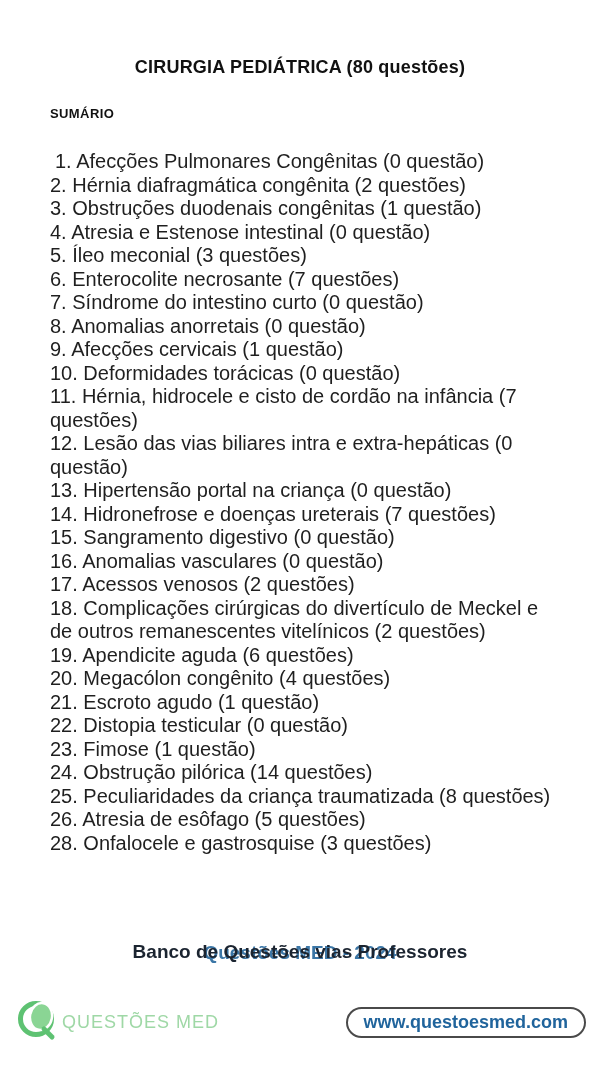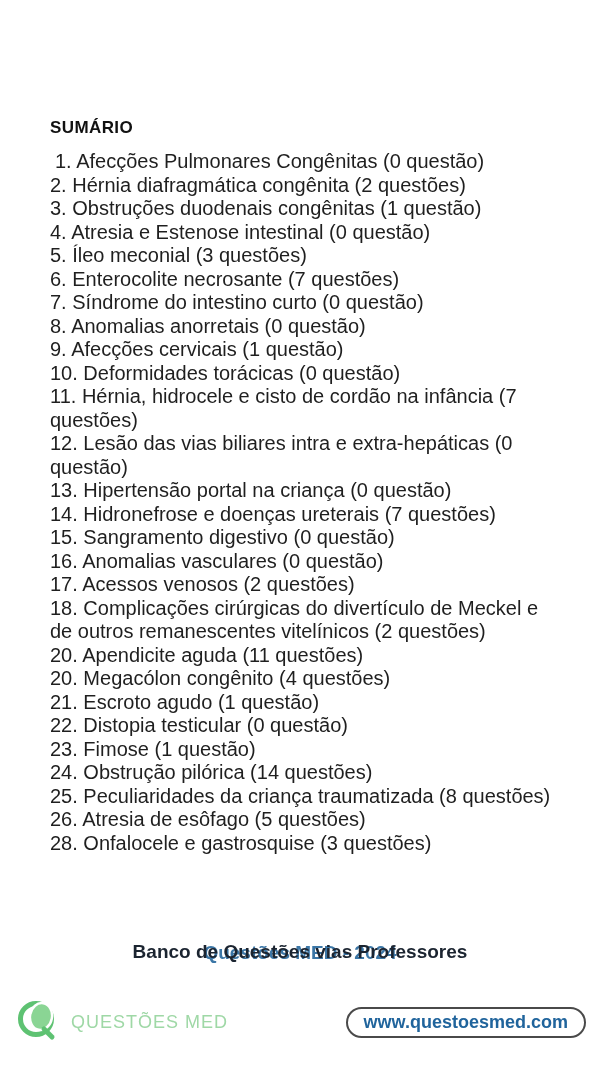--- a/index.html
+++ b/index.html
@@ -24,25 +24,24 @@
     text-align: center;
     font-size: 18px;
     font-weight: bold;
     letter-spacing: 0.2px;
     color: #111111;
   }
   .sumario {
     position: absolute;
     top: 106px;
     left: 50px;
-    font-size: 17px;
+    font-size: 13px;
     font-weight: bold;
     letter-spacing: 0.4px;
     color: #111111;
-    margin-top: 12px;
   }
   .toc {
     position: absolute;
     top: 150px;
     left: 50px;
     width: 508px;
     font-size: 20px;
     line-height: 23.5px;
     color: var(--text, #1f1f1f);
   }
@@ -81,21 +80,20 @@
     height: 58px;
     display: flex;
     align-items: center;
     justify-content: space-between;
     padding: 0 14px 0 16px;
     box-sizing: border-box;
   }
   .logo {
     display: flex;
     align-items: center;
-    gap: 9px;
     justify-content: center;
   }
   .logo-text {
     font-size: 18px;
     letter-spacing: 1px;
     color: var(--logo-text-green, #9fd8a6);
   }
   .website-pill {
     display: inline-flex;
     align-items: center;
@@ -107,20 +105,21 @@
     color: var(--link-blue, #20649c);
     background: #ffffff;
     cursor: pointer;
   }
 </style>
 </head>
 <body>
 
 <div class="page">
 
+  <div class="doc-title">CIRURGIA PEDIÁTRICA (80 questões)</div>
 
   <div class="sumario">SUMÁRIO</div>
 
   <div class="toc" id="toc-list">
       <div class="toc-item">1. Afecções Pulmonares Congênitas (0 questão)</div>
       <div class="toc-item">2. Hérnia diafragmática congênita (2 questões)</div>
       <div class="toc-item">3. Obstruções duodenais congênitas (1 questão)</div>
       <div class="toc-item">4. Atresia e Estenose intestinal (0 questão)</div>
       <div class="toc-item">5. Íleo meconial (3 questões)</div>
       <div class="toc-item">6. Enterocolite necrosante (7 questões)</div>
@@ -129,21 +128,21 @@
       <div class="toc-item">9. Afecções cervicais (1 questão)</div>
       <div class="toc-item">10. Deformidades torácicas (0 questão)</div>
       <div class="toc-item">11. Hérnia, hidrocele e cisto de cordão na infância (7 questões)</div>
       <div class="toc-item">12. Lesão das vias biliares intra e extra-hepáticas (0 questão)</div>
       <div class="toc-item">13. Hipertensão portal na criança (0 questão)</div>
       <div class="toc-item">14. Hidronefrose e doenças ureterais (7 questões)</div>
       <div class="toc-item">15. Sangramento digestivo (0 questão)</div>
       <div class="toc-item">16. Anomalias vasculares (0 questão)</div>
       <div class="toc-item">17. Acessos venosos (2 questões)</div>
       <div class="toc-item">18. Complicações cirúrgicas do divertículo de Meckel e de outros remanescentes vitelínicos (2 questões)</div>
-      <div class="toc-item">20. Apendicite aguda (11 questões)</div>
+      <div class="toc-item">19. Apendicite aguda (6 questões)</div>
       <div class="toc-item">20. Megacólon congênito (4 questões)</div>
       <div class="toc-item">21. Escroto agudo (1 questão)</div>
       <div class="toc-item">22. Distopia testicular (0 questão)</div>
       <div class="toc-item">23. Fimose (1 questão)</div>
       <div class="toc-item">24. Obstrução pilórica (14 questões)</div>
       <div class="toc-item">25. Peculiaridades da criança traumatizada (8 questões)</div>
       <div class="toc-item">26. Atresia de esôfago (5 questões)</div>
       <div class="toc-item">28. Onfalocele e gastrosquise (3 questões)</div>
     </div>
 

